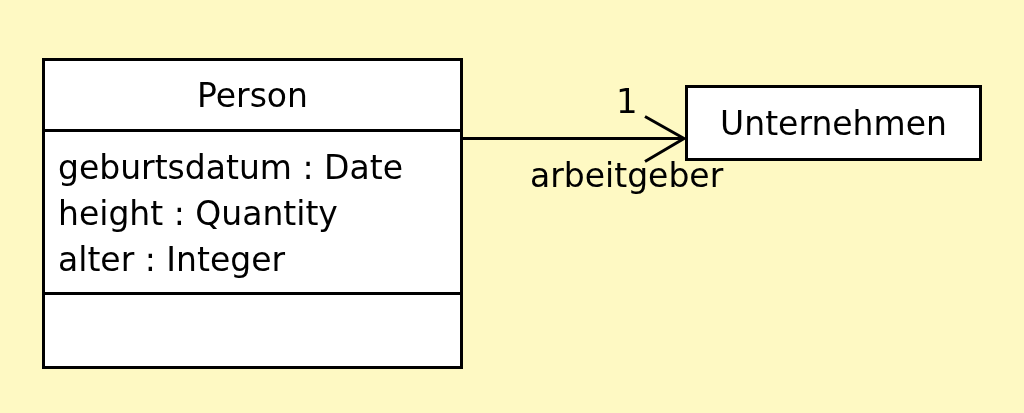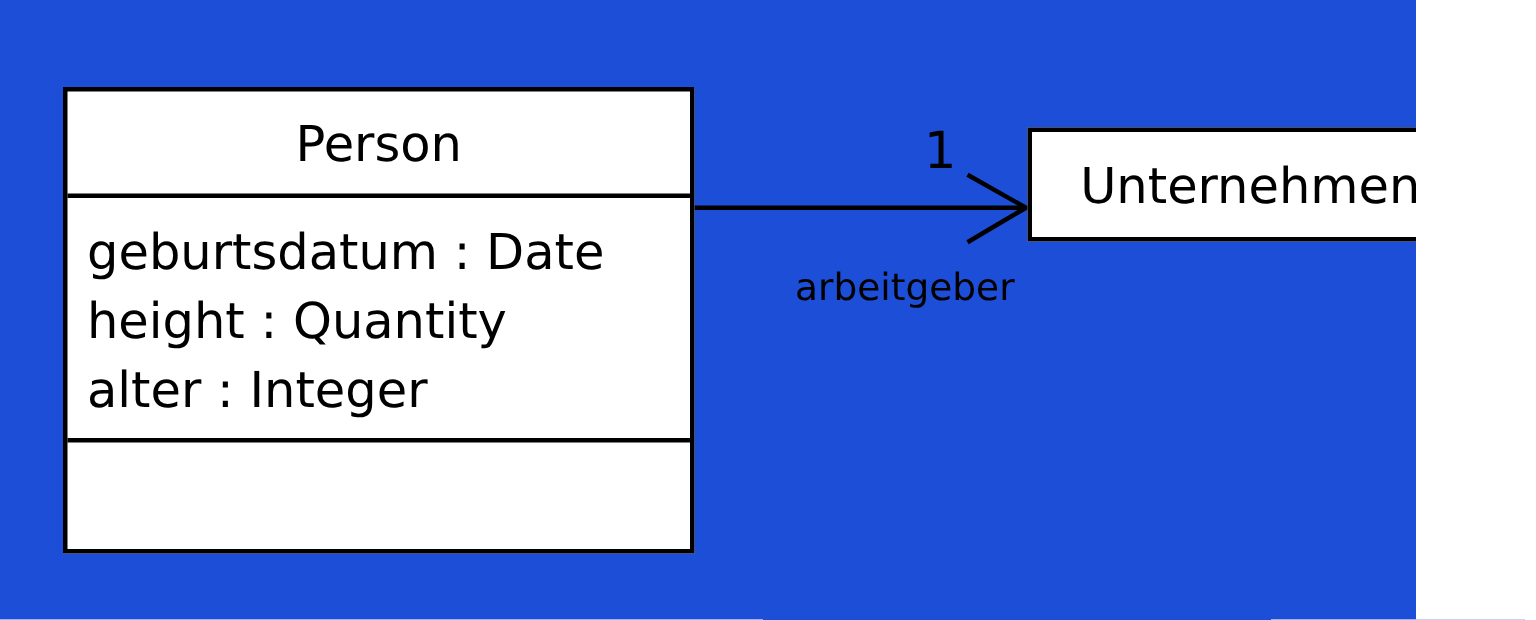--- a/index.html
+++ b/index.html
@@ -2,23 +2,23 @@
 <html><head>
 <meta charset="utf-8">
 <style>
   html, body {
     margin: 0;
     padding: 0;
     background: #ffffff;
   }
   .canvas {
     position: relative;
-    width: 944px;
+    width: 1024px;
     height: 413px;
-    background: #1d4ed8;
+    background: #fef9c3;
     overflow: hidden;
     font-family: "DejaVu Sans", "Liberation Sans", sans-serif;
     color: #000000;
   }
   .connector-svg {
     position: absolute;
     left: 0;
     top: 0;
     width: 1024px;
     height: 413px;
@@ -77,22 +77,21 @@
     white-space: nowrap;
   }
   .edge-label.multiplicity {
     left: 616px;
     top: 84px;
     font-size: 34px;
   }
   .edge-label.role {
     left: 530px;
     top: 159px;
-    font-size: 25px;
-    margin-top: 20px;
+    font-size: 33px;
   }
 </style>
 </head>
 <body>
 
 <div class="canvas">
 
   <svg class="connector-svg" viewBox="0 0 1024 413" xmlns="http://www.w3.org/2000/svg">
     <line x1="461" y1="138.5" x2="683" y2="138.5" stroke="#000000" stroke-width="3"></line>
     <polyline points="645,116.5 684,138.5 645,161.5" fill="none" stroke="#000000" stroke-width="3"></polyline>

